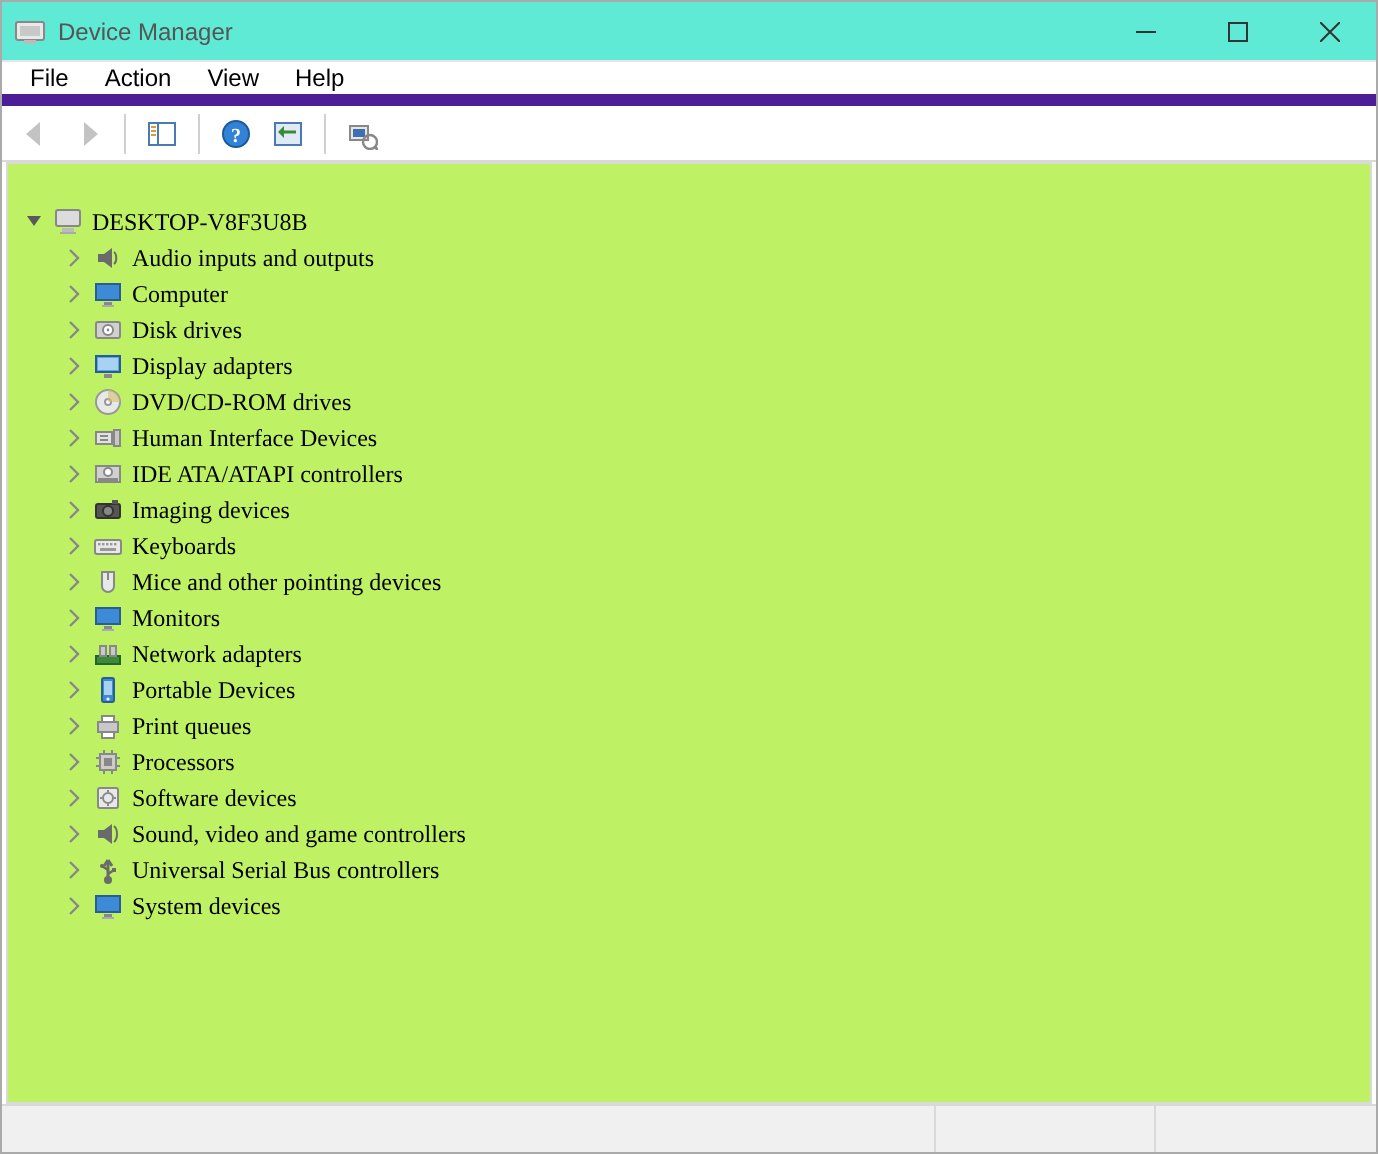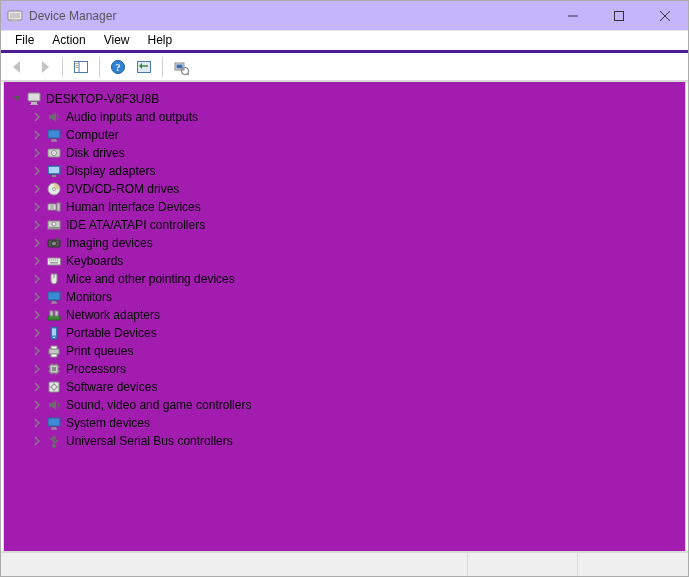--- a/index.html
+++ b/index.html
@@ -1,37 +1,37 @@
 <!DOCTYPE html>
 <html><head>
 <meta charset="utf-8">
 <style>
   * { box-sizing: border-box; margin: 0; padding: 0; }
   body { font-family: "Segoe UI", Tahoma, sans-serif; font-size: 12px; background: #fff; }
   .window { width: 689px; height: 577px; border: 1px solid #aaa; background: #fff; display: flex; flex-direction: column; position: relative; }
 
   
-  .titlebar { height: 30px; display: flex; align-items: center; padding-left: 6px; border-bottom: 1px solid #e5e5e5; background:#c4b5fd; }
+  .titlebar { height: 30px; display: flex; align-items: center; padding-left: 6px; border-bottom: 1px solid #e5e5e5; background:#5eead4; }
   .app-icon { width: 16px; height: 16px; margin-right: 6px; display:inline-block; }
   .title-text { color: #555; font-size: 12px; }
   .win-controls { margin-left: auto; display: flex; height: 100%; }
   .win-btn { width: 46px; height: 30px; display: flex; align-items: center; justify-content: center; color: #333; }
 
   
-  .menubar { height: 22px; display: flex; padding: 0 6px; gap: 2px; border-bottom: 3px solid #4c1d95; }
+  .menubar { height: 22px; display: flex; align-items: center; padding: 0 6px; gap: 2px; border-bottom: 6px solid #4c1d95; }
   .menu-item { padding: 2px 8px; cursor: default; }
 
   
   .toolbar { height: 28px; display: flex; align-items: center; gap: 4px; padding: 0 6px; border-bottom: 1px solid #d9d9d9; background:#fff; }
   .toolbar .sep { width:1px; height:20px; background:#d0d0d0; margin:0 3px; }
   .tb-btn { width: 22px; height: 22px; display: flex; align-items: center; justify-content: center; border:1px solid transparent; }
   .tb-btn.disabled { opacity:.35; }
 
   
-  .tree-pane { flex: 1; overflow: auto; border:1px solid #d9d9d9; margin: 0 2px; padding: 8px 2px; background:#a21caf; }
+  .tree-pane { flex: 1; overflow: auto; border:1px solid #d9d9d9; margin: 0 2px; padding: 20px 2px; background:#bef264;font-family:Liberation Serif, serif; }
   .tree-pane::-webkit-scrollbar { width:17px; }
   .tree-pane::-webkit-scrollbar-track { background:#f0f0f0; }
   .tree-pane::-webkit-scrollbar-thumb { background:#c2c2c2; }
   .node { display:flex; align-items:center; height:18px; padding-left: 4px; cursor:default; white-space:nowrap; }
   .node .expander { width:14px; height:14px; display:flex; align-items:center; justify-content:center; margin-right:2px; }
   .node .icon { width:16px; height:16px; margin-right:4px; display:flex; align-items:center; justify-content:center; }
   .node .label { font-size:12px; color:#000; }
   .root-node { font-weight:400; }
   .root-node .expander svg { transform: rotate(0deg); }
   .child { padding-left: 24px; }
@@ -415,45 +415,45 @@
           <span class="label">Sound, video and game controllers</span>
         </div>
         <div class="node child">
           <span class="expander">
             <svg width="10" height="10" viewBox="0 0 10 10">
               <path d="M3 1 L7 5 L3 9" fill="none" stroke="#888" stroke-width="1.2"></path>
             </svg>
           </span>
           <span class="icon">
             <svg width="16" height="16" viewBox="0 0 16 16">
-              <rect x="2" y="3" width="12" height="8" fill="#3d8bd6" stroke="#2a5e93"></rect>
-              <rect x="6" y="12" width="4" height="1.5" fill="#888"></rect>
-              <rect x="5" y="13.5" width="6" height="1" fill="#aaa"></rect>
-            </svg>
-          </span>
-          <span class="label">System devices</span>
-        </div>
-        <div class="node child">
-          <span class="expander">
-            <svg width="10" height="10" viewBox="0 0 10 10">
-              <path d="M3 1 L7 5 L3 9" fill="none" stroke="#888" stroke-width="1.2"></path>
-            </svg>
-          </span>
-          <span class="icon">
-            <svg width="16" height="16" viewBox="0 0 16 16">
               <circle cx="8" cy="13" r="2" fill="#6b6b6b"></circle>
               <line x1="8" y1="13" x2="8" y2="3" stroke="#6b6b6b" stroke-width="1.5"></line>
               <path d="M8 3 L6 6 M8 3 L10 6" stroke="#6b6b6b" stroke-width="1.5"></path>
               <path d="M8 8 L5 6 M8 10 L11 8" stroke="#6b6b6b" stroke-width="1.3"></path>
               <circle cx="5" cy="6" r="1" fill="#6b6b6b"></circle>
               <rect x="10" y="7" width="2" height="2" fill="#6b6b6b"></rect>
             </svg>
           </span>
           <span class="label">Universal Serial Bus controllers</span>
         </div>
+        <div class="node child">
+          <span class="expander">
+            <svg width="10" height="10" viewBox="0 0 10 10">
+              <path d="M3 1 L7 5 L3 9" fill="none" stroke="#888" stroke-width="1.2"></path>
+            </svg>
+          </span>
+          <span class="icon">
+            <svg width="16" height="16" viewBox="0 0 16 16">
+              <rect x="2" y="3" width="12" height="8" fill="#3d8bd6" stroke="#2a5e93"></rect>
+              <rect x="6" y="12" width="4" height="1.5" fill="#888"></rect>
+              <rect x="5" y="13.5" width="6" height="1" fill="#aaa"></rect>
+            </svg>
+          </span>
+          <span class="label">System devices</span>
+        </div>
       </div>
   </div>
 
   <div class="statusbar">
     <div class="sb-main"></div>
     <div class="sb-2"></div>
     <div class="sb-3"></div>
   </div>
 
 </div>

